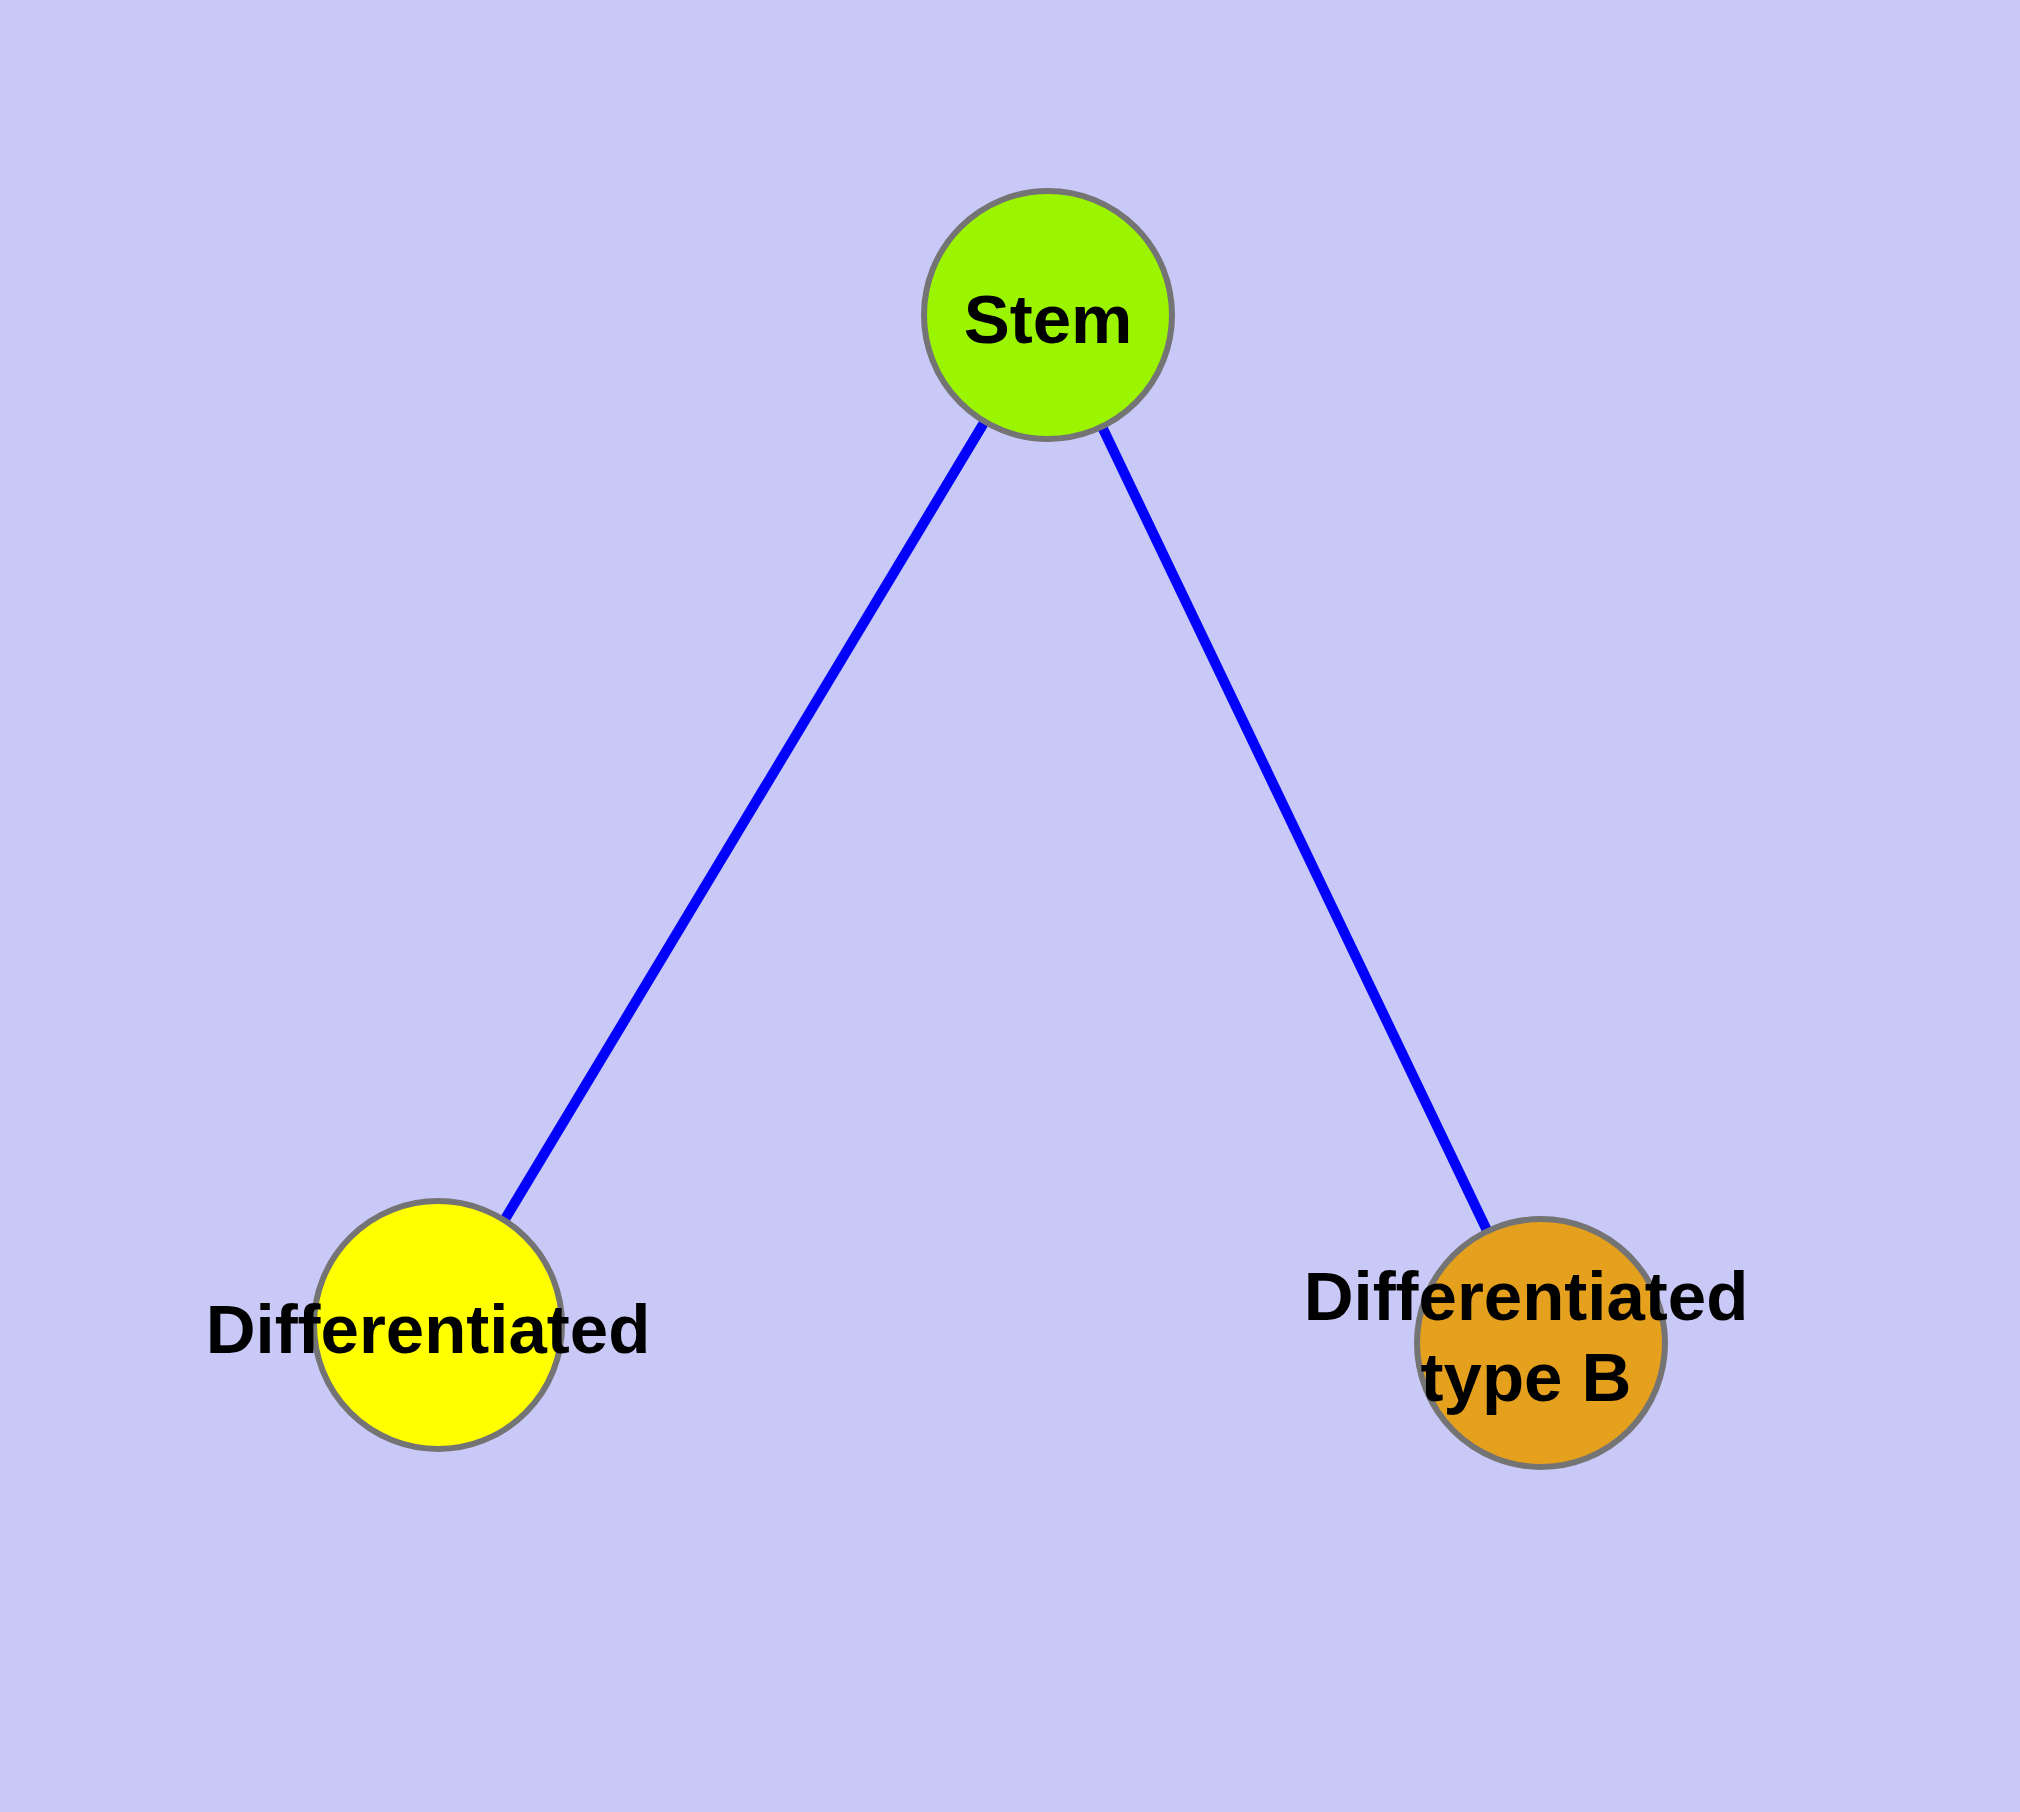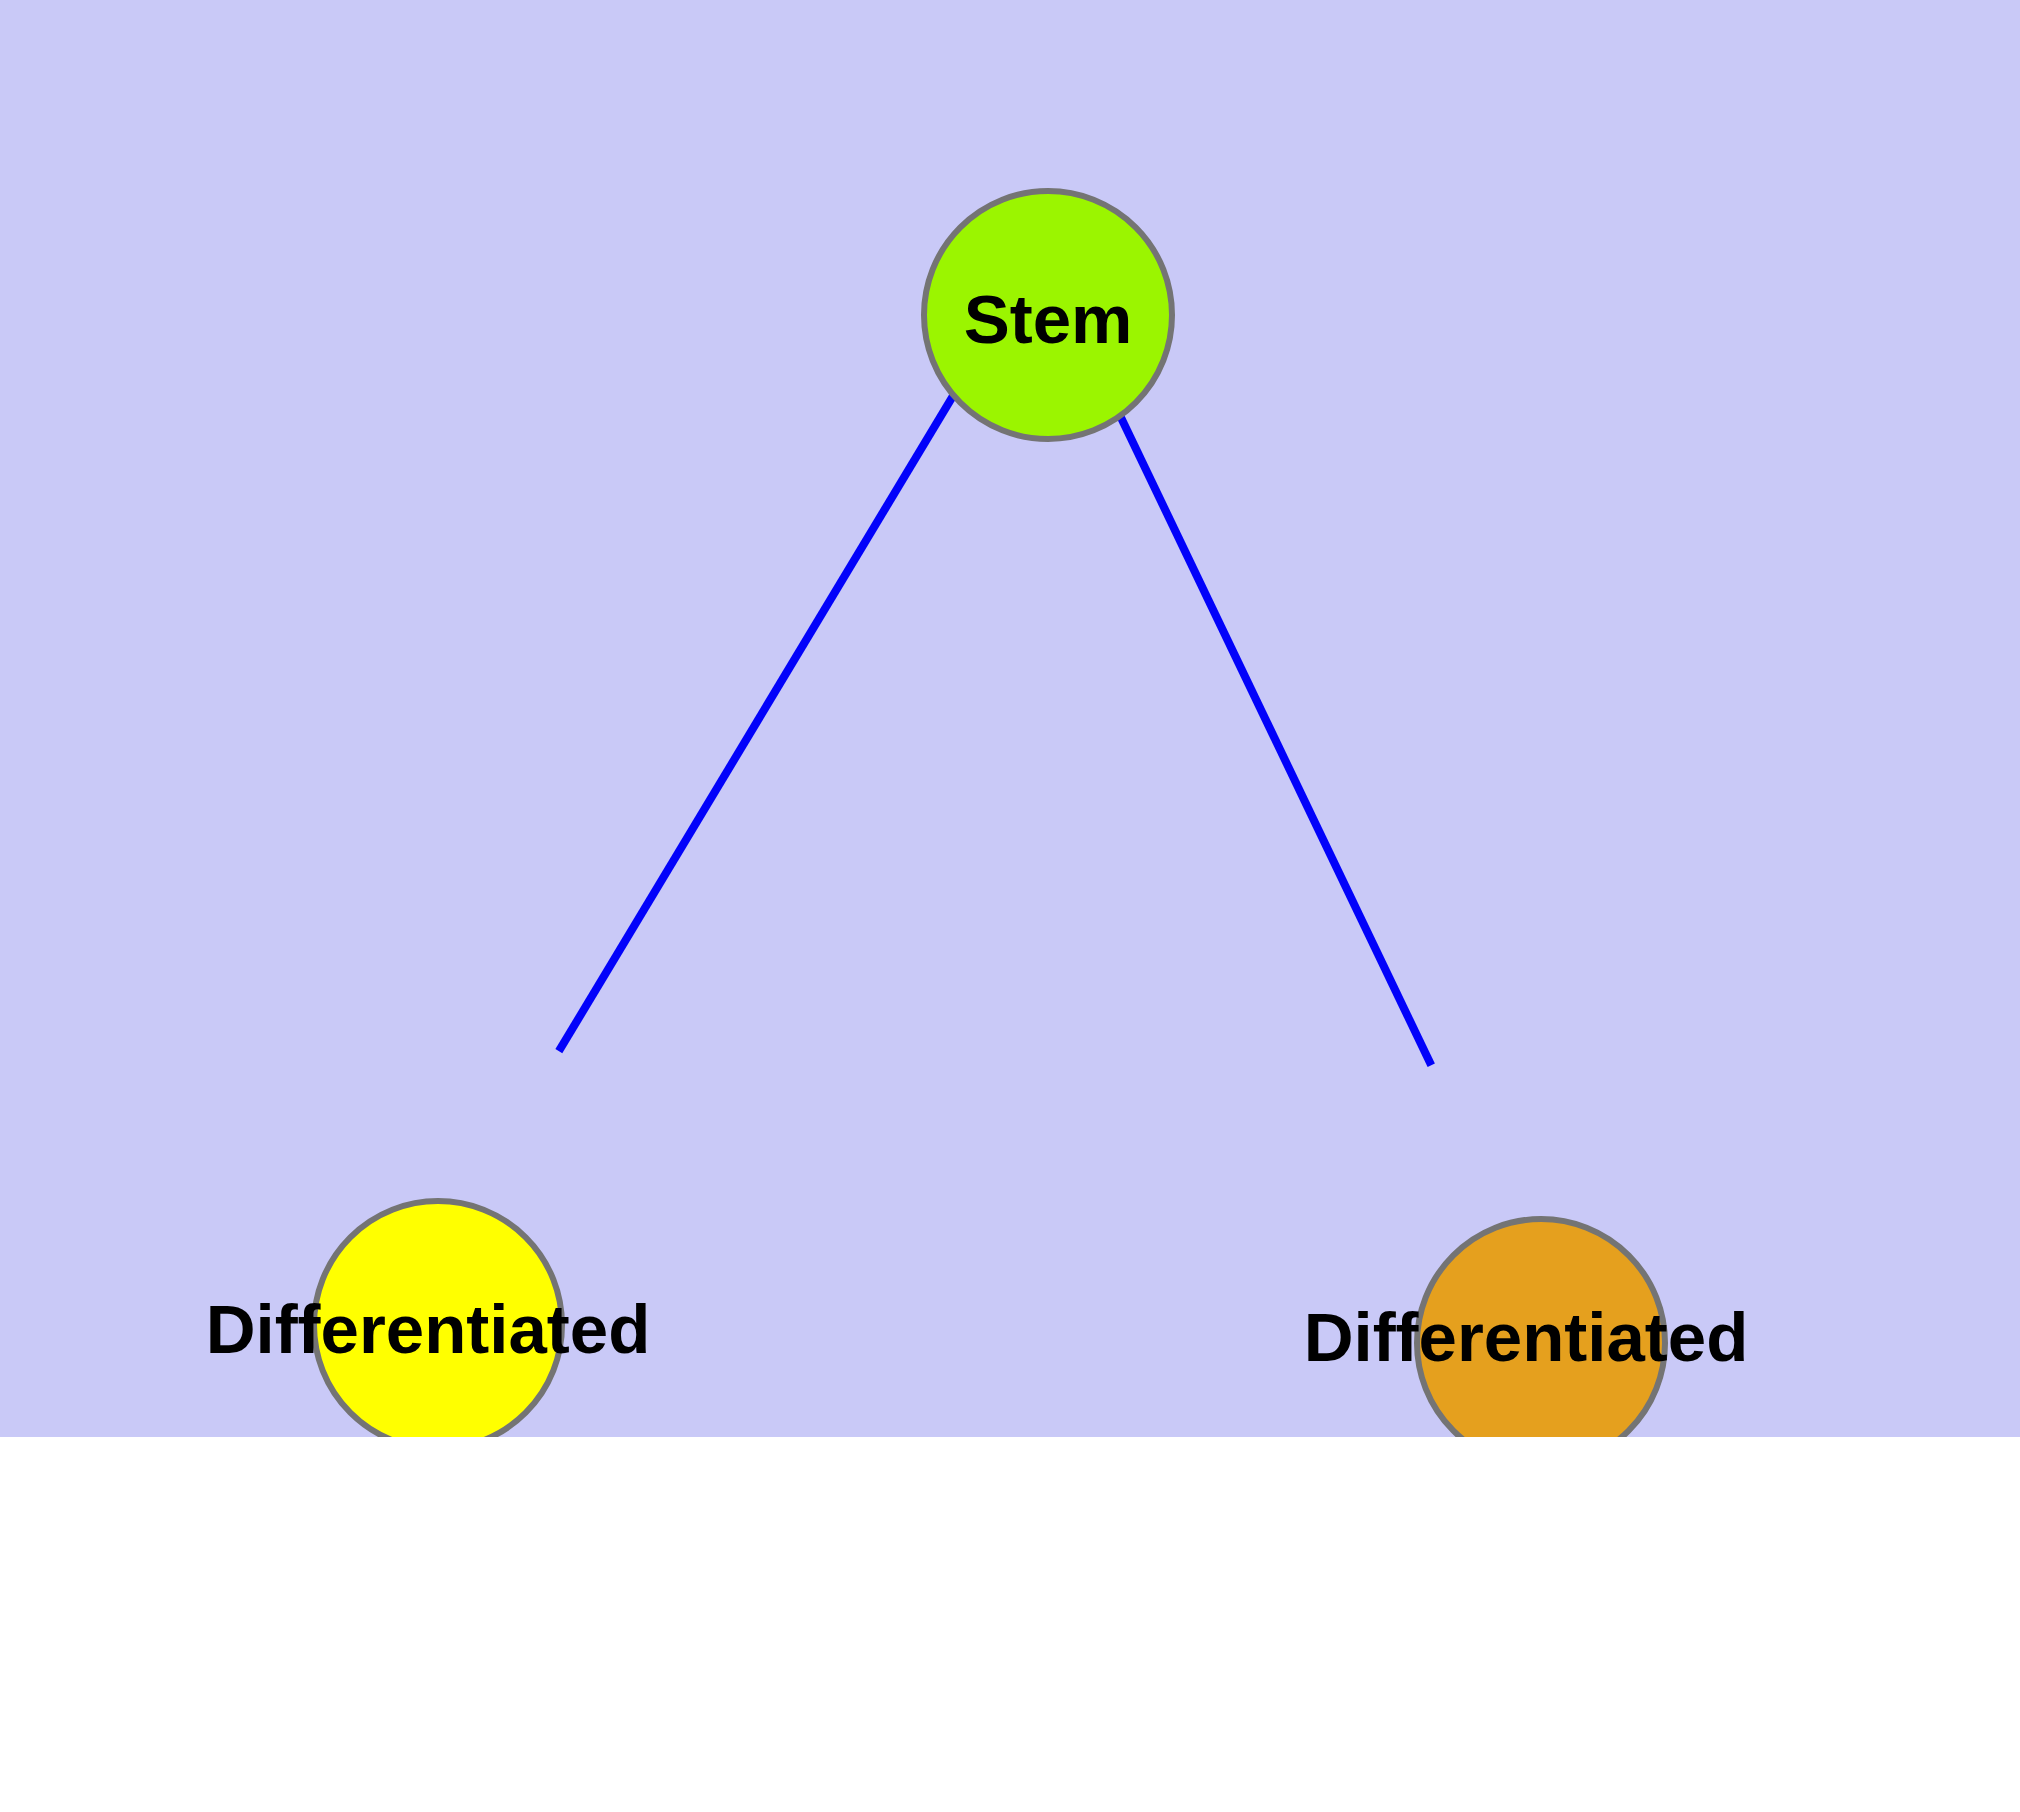--- a/index.html
+++ b/index.html
@@ -2,21 +2,21 @@
 <html style="font-size:13.6px"><head>
 <meta charset="utf-8">
 <style>
   html, body {
     margin: 0;
     padding: 0;
   }
   .canvas {
     position: relative;
     width: 2021px;
-    height: 1437px;
+    height: 1812px;
     overflow: hidden;
     font-family: "Liberation Sans", sans-serif;
   }
   svg.edge-layer {
     position: absolute;
     left: 0;
     top: 0;
     width: 100%;
     height: 100%;
   }
@@ -65,16 +65,17 @@
   <div class="node node-type-b" style="background-color: rgb(229, 160, 30); border-color: rgb(116, 116, 116);"></div>
 
   <div class="node-label label-stem" style="color: rgb(0, 0, 0);">Stem</div>
 
   <div class="node-label label-type-a" style="color: rgb(0, 0, 0);">
     <div>Differentiated</div>
   </div>
 
   <div class="node-label label-type-b" style="color: rgb(0, 0, 0);">
     <div>Differentiated</div>
+    <div>type B</div>
   </div>
 
 </div>
 
 
 </body></html>

